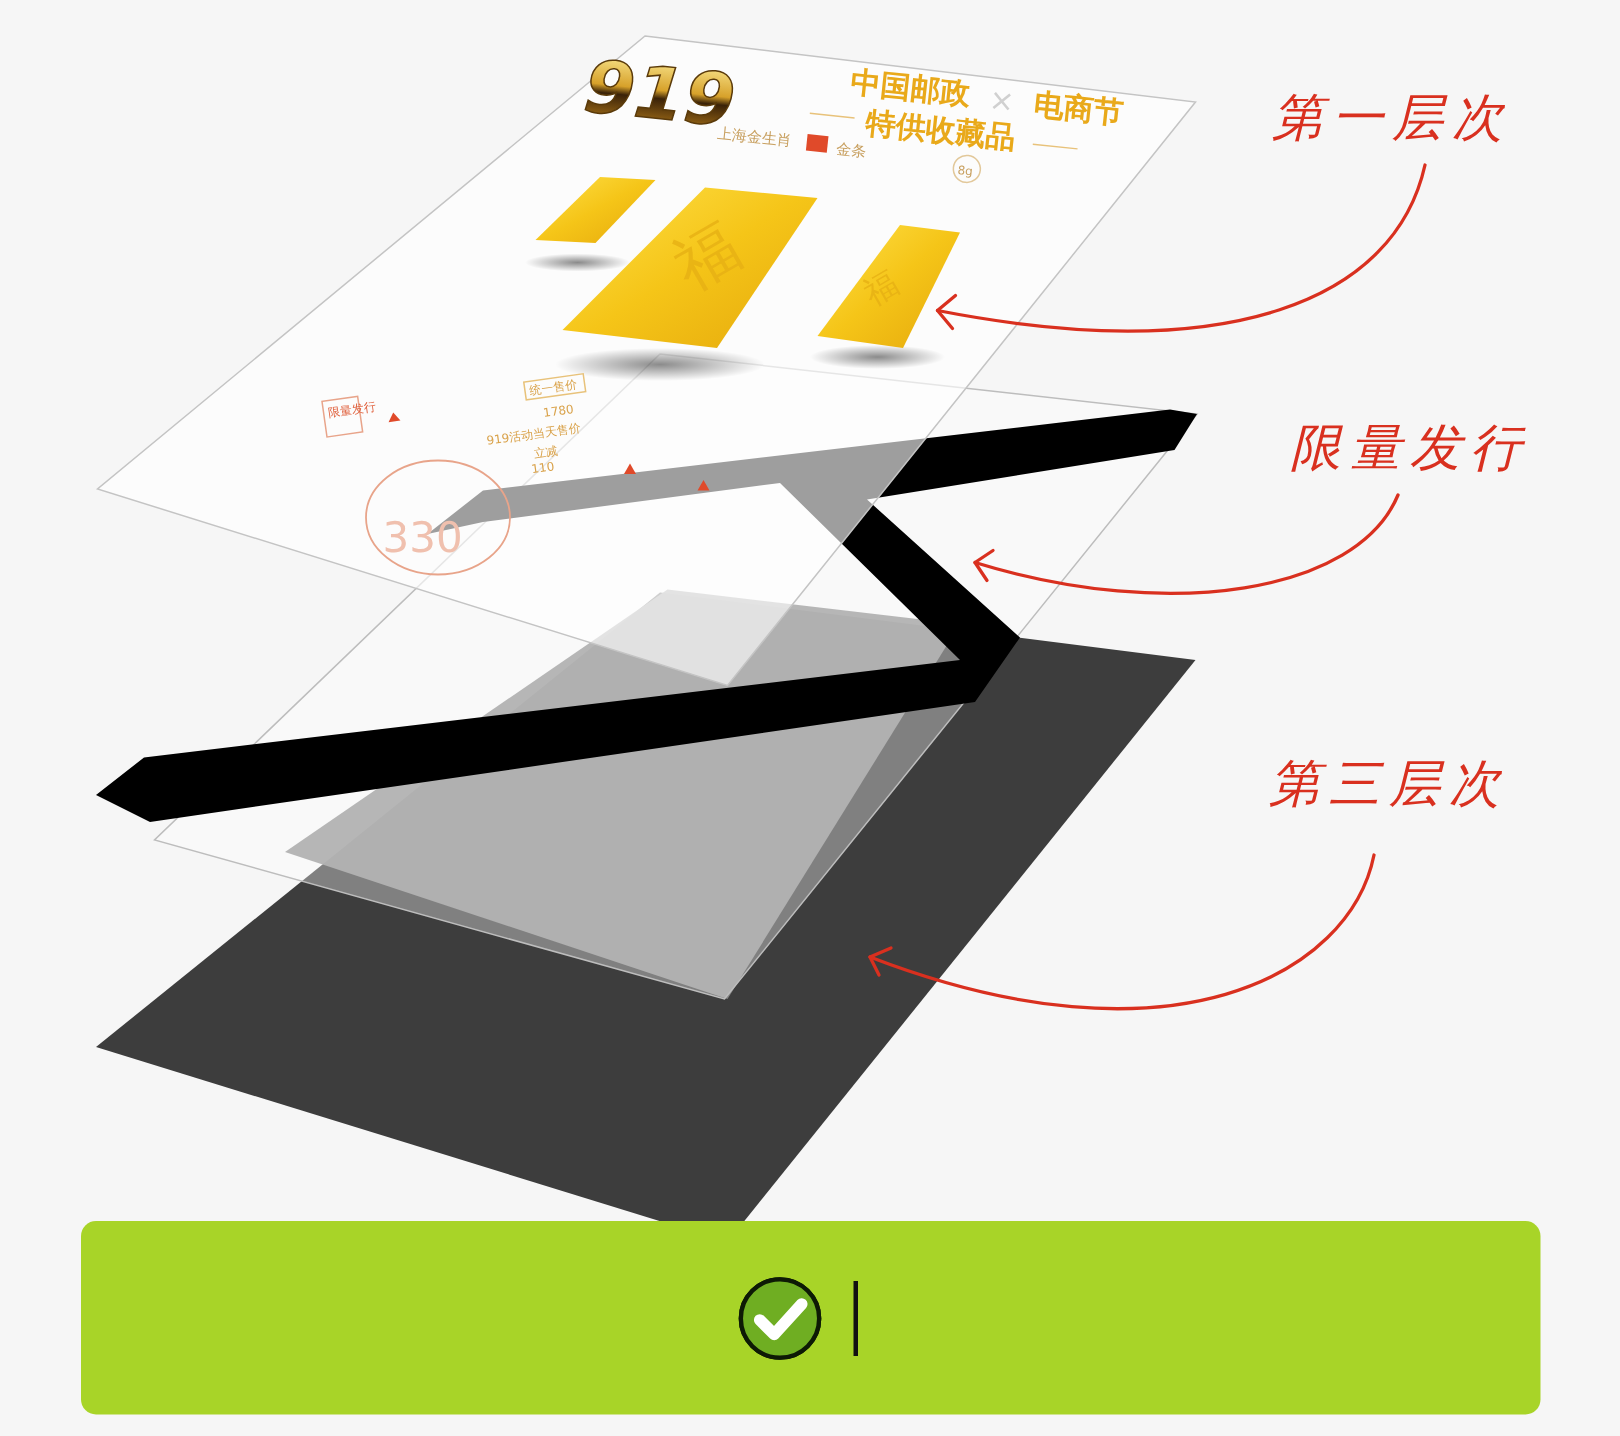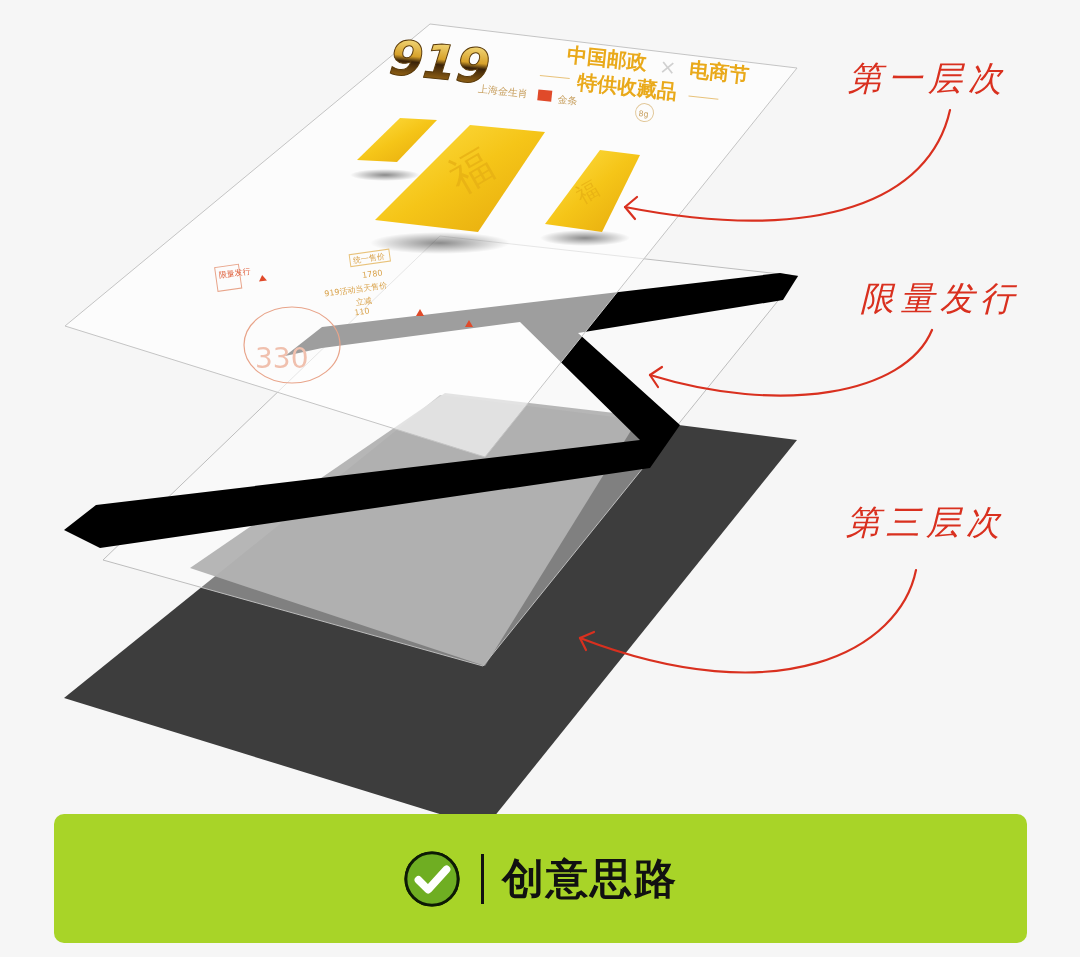--- a/index.html
+++ b/index.html
@@ -116,14 +116,13 @@
 <div class="layer-label" style="left:846px;top:500px;">第三层次</div>
 
 <div id="banner">
   <svg class="check" viewBox="0 0 60 60">
     <circle cx="30" cy="30" r="27" fill="url(#chkG)" stroke="#0d1a05" stroke-width="3"></circle>
     <circle cx="30" cy="30" r="27" fill="#6fae22"></circle>
     <circle cx="30" cy="30" r="27" fill="none" stroke="#0d1a05" stroke-width="3"></circle>
     <path d="M16,31 L26,41 L45,20" fill="none" stroke="#fff" stroke-width="8" stroke-linecap="round" stroke-linejoin="round"></path>
   </svg>
   <div class="sep"></div>
-  <div class="title">创意思路</div>
 </div>
 
 </body></html>

